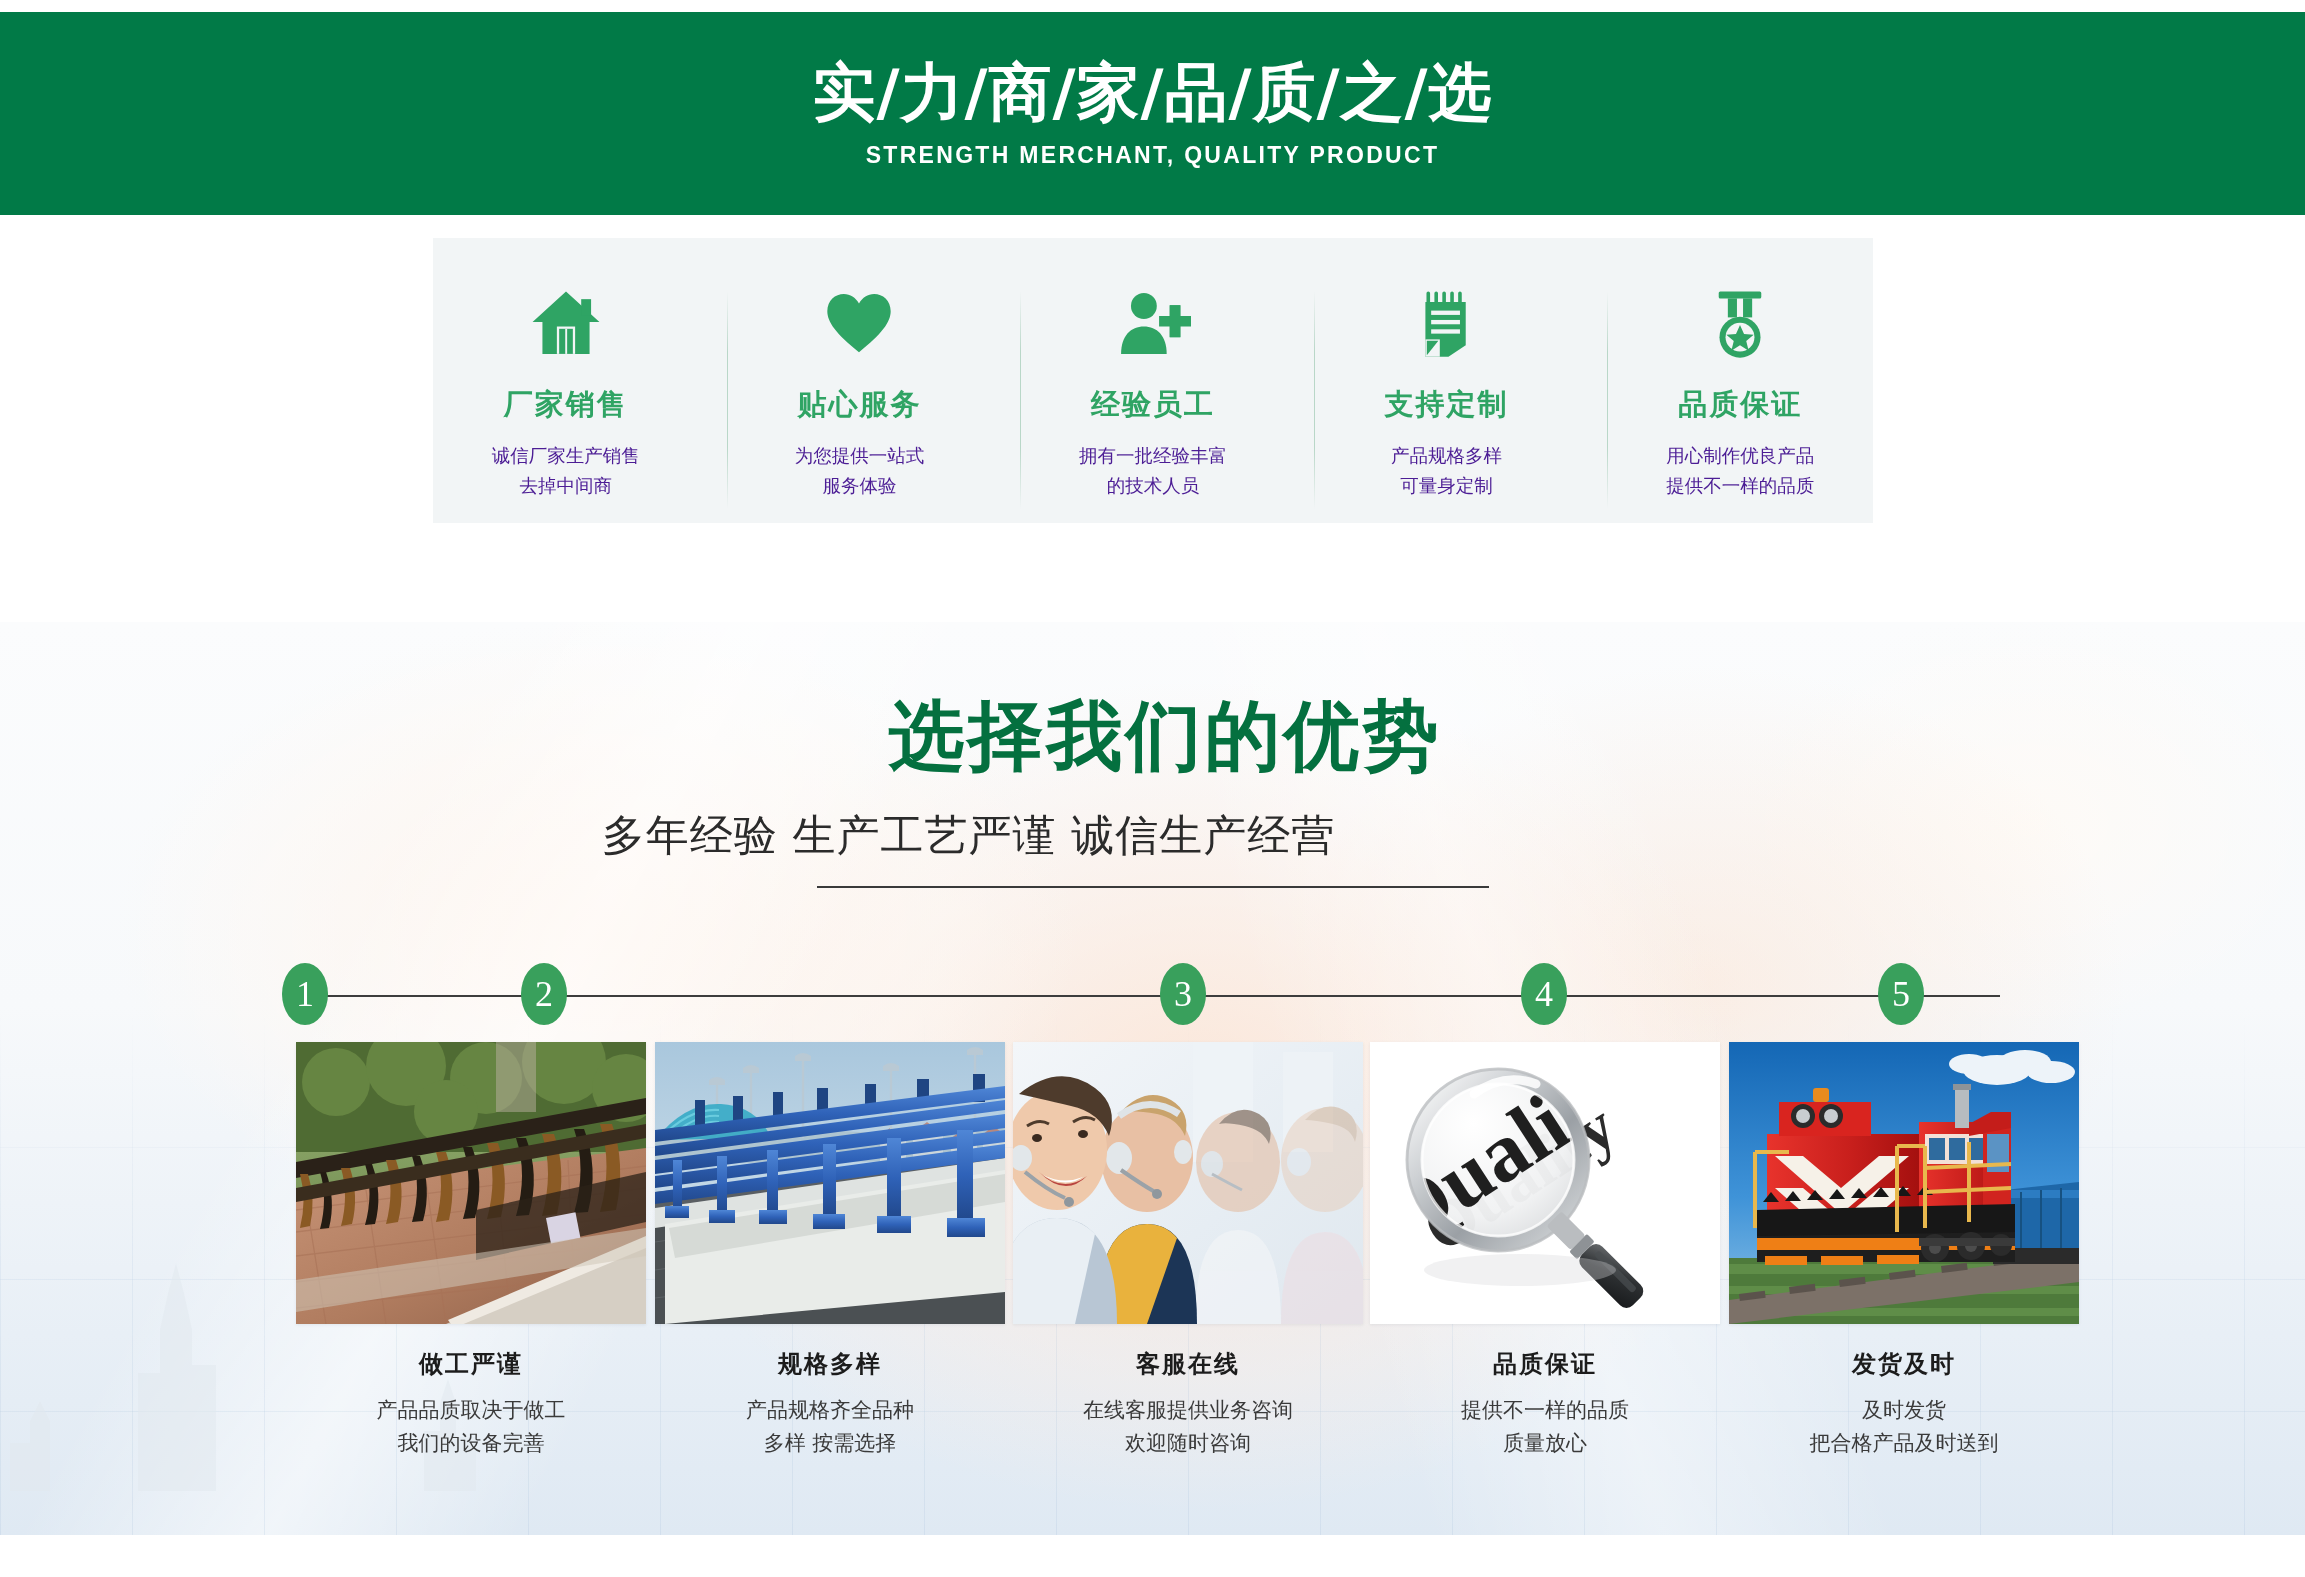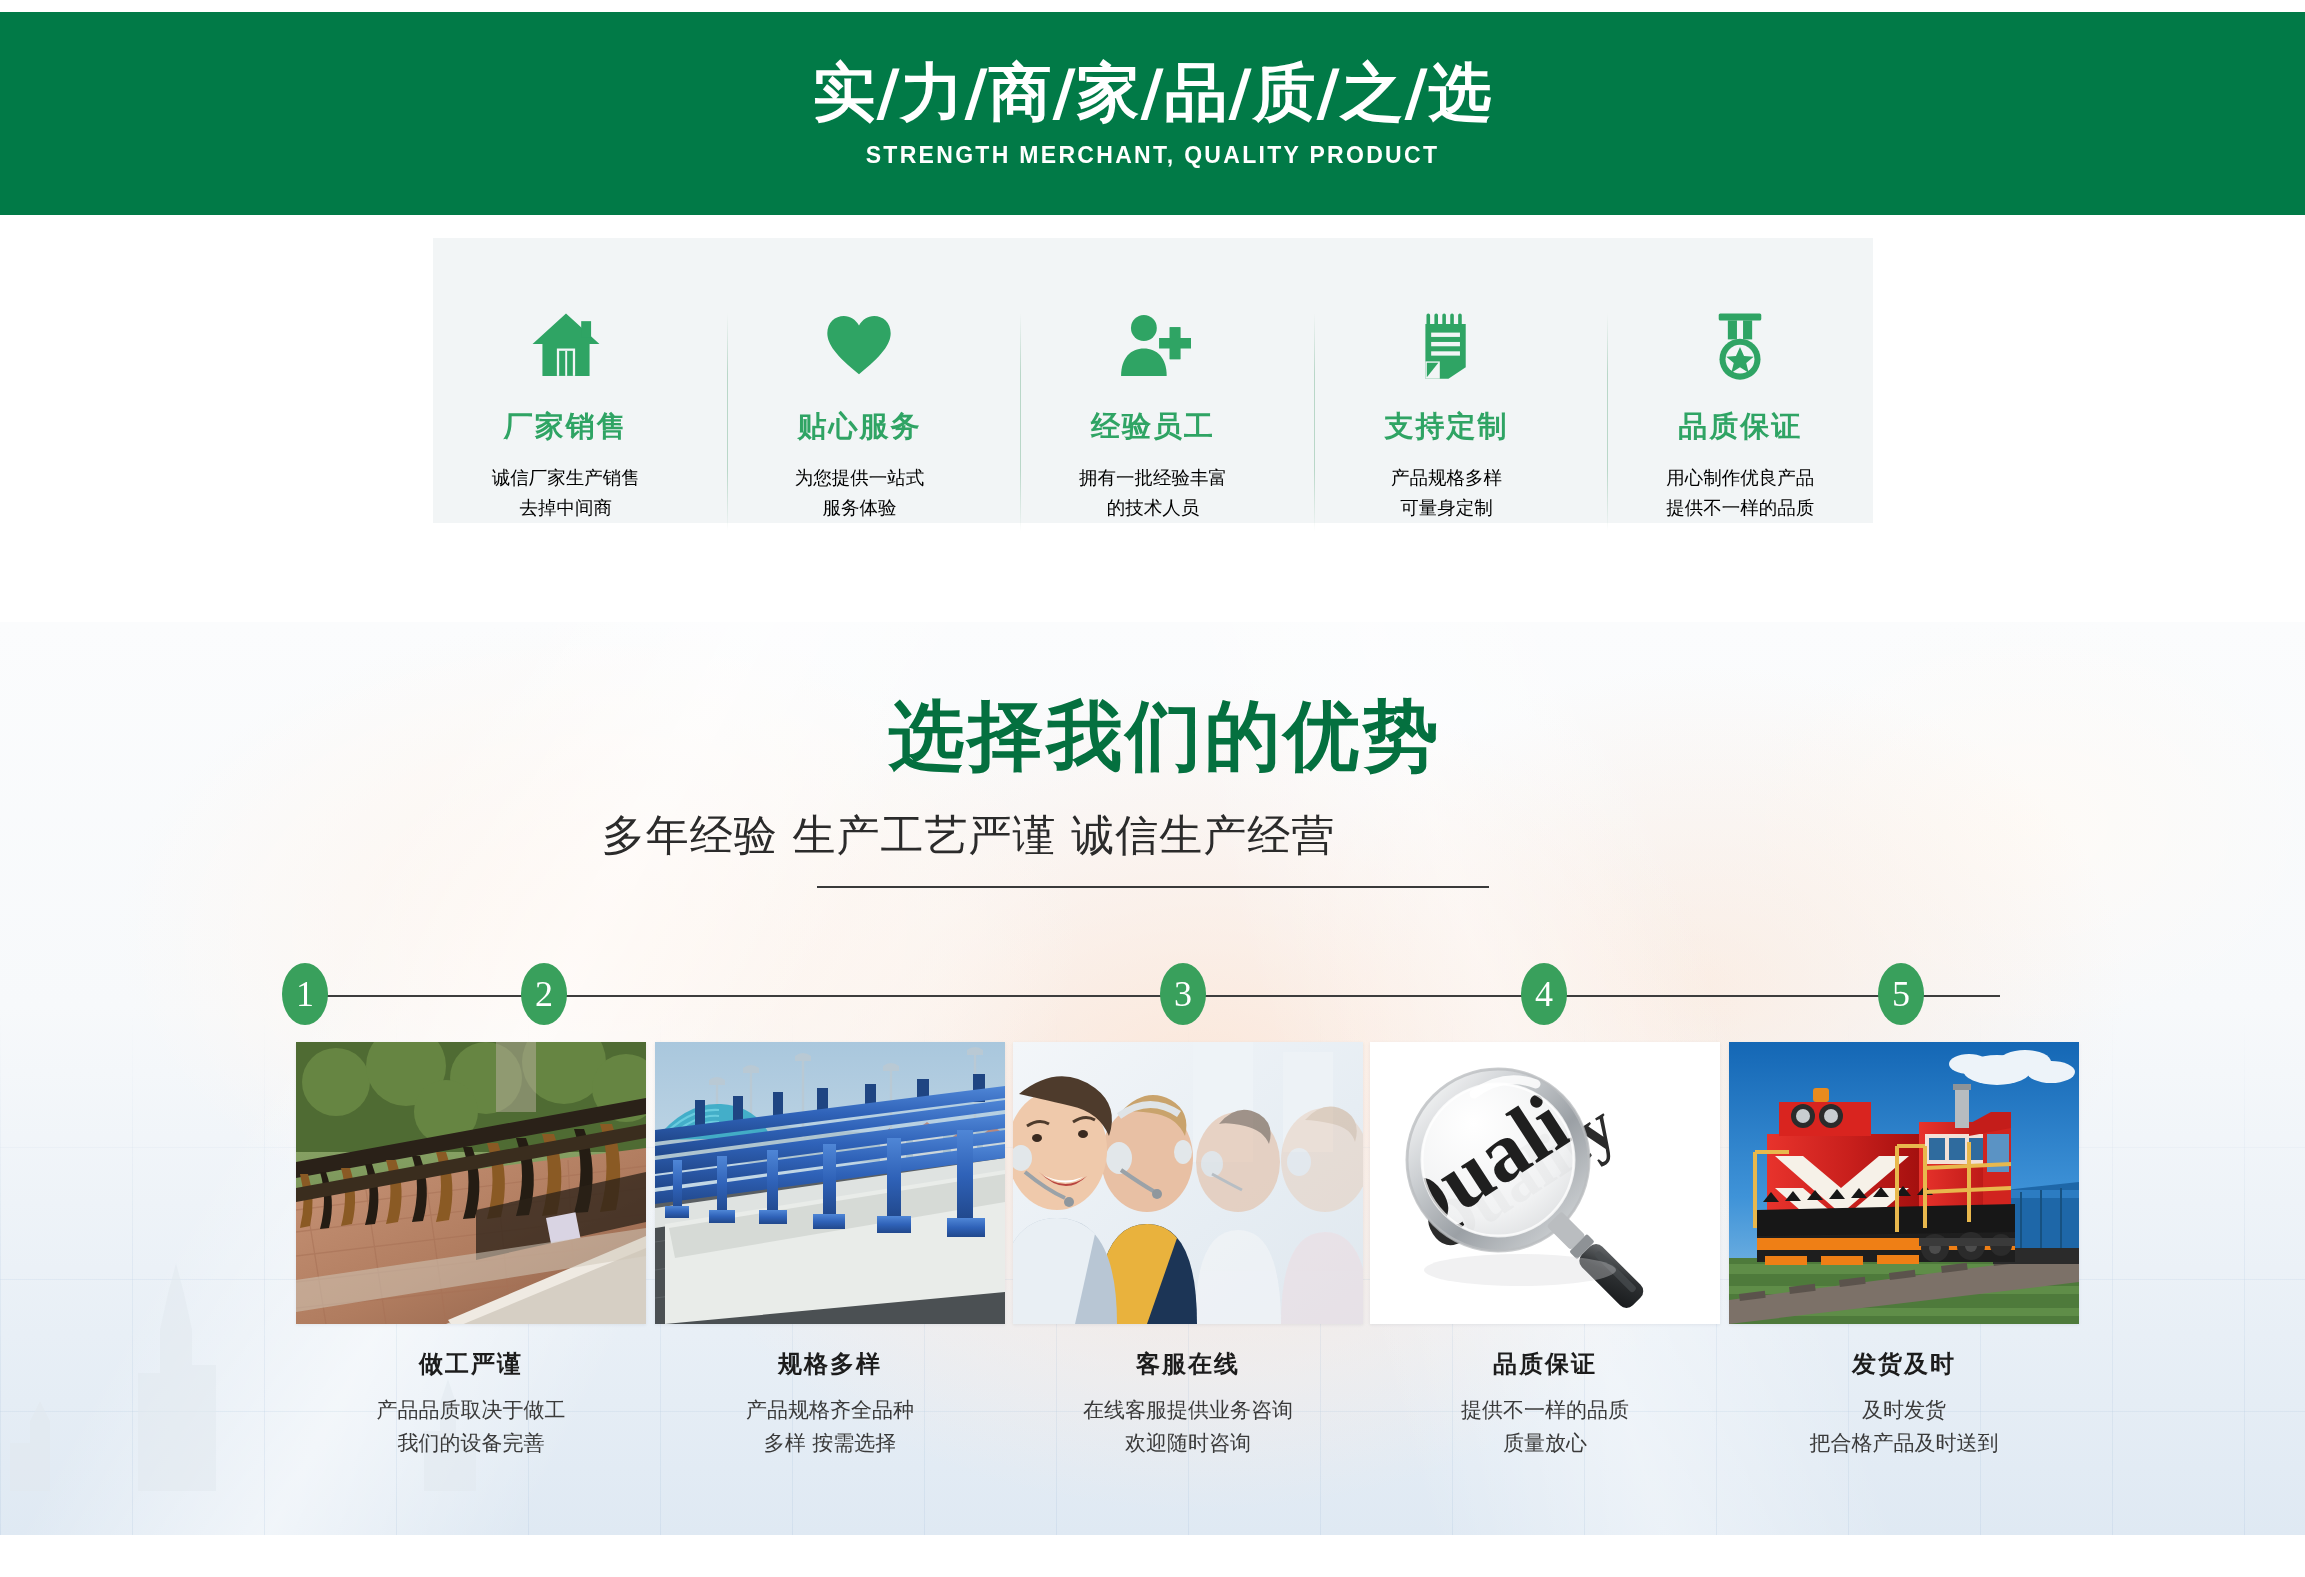--- a/index.html
+++ b/index.html
@@ -37,21 +37,21 @@
   }
 
   
   .features-wrap{
     position:absolute; left:0; top:215px; width:2305px; height:370px;
     background:#ffffff;
   }
   .features-panel{
     position:absolute; left:433px; top:23px; width:1440px; height:285px;
     background:#f2f5f6;
-    display:flex; align-items:flex-end;gap:28px;
+    display:flex; align-items:center;gap:28px;
   }
   .feature{
     flex:1 1 0;
     position:relative;
     display:flex; flex-direction:column; align-items:center;
     padding-top:26px;
   }
   .feature + .feature::before{
     content:"";
     position:absolute; left:0; top:30px; width:1px; height:218px;
@@ -66,21 +66,21 @@
   .feat-title{
     color:#2fa464;
     font-size:29px;
     font-weight:700;
     letter-spacing:2px;
     white-space:nowrap;
     margin-bottom:16px;
     font-family:"DejaVu Sans","Liberation Sans",sans-serif;
   }
   .feat-desc{
-    color:#000000;
+    color:#4c1d95;
     font-size:18.5px;
     line-height:1.62;
     text-align:center;
     white-space:nowrap;
     font-family:"DejaVu Sans","Liberation Sans",sans-serif;
   }
 
   
   .adv{
     position:absolute; left:0; top:622px; width:2305px; height:913px;

